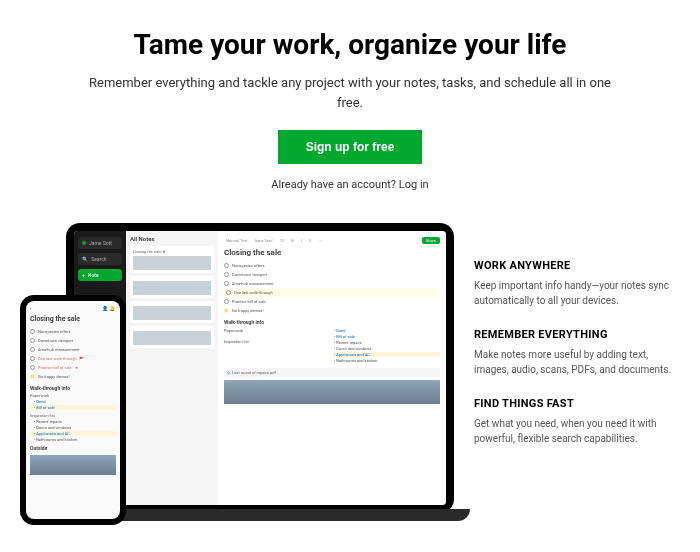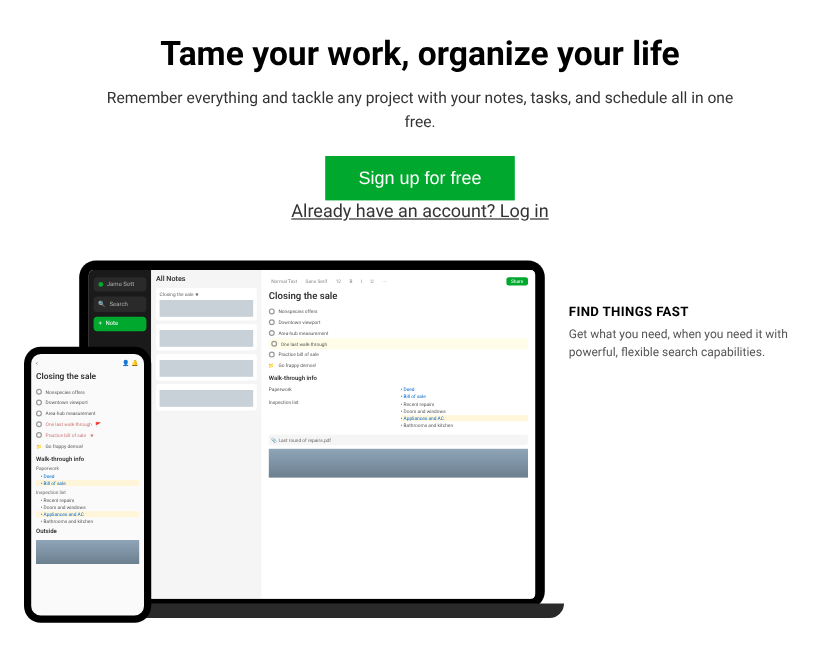--- a/index.html
+++ b/index.html
@@ -1,21 +1,21 @@
 <!DOCTYPE html>
 <html><head>
 <meta charset="utf-8">
 <style>
 *{margin:0;padding:0;box-sizing:border-box}
 body{font-family:-apple-system,BlinkMacSystemFont,"Segoe UI",Roboto,sans-serif;color:#333;background:#fff;width:700px;height:552px;overflow:hidden}
 .hero{text-align:center;padding:28px 20px 12px}
 .hero h1{font-size:28px;font-weight:700;color:#000;margin-bottom:12px}
 .hero p{font-size:13px;color:#333;max-width:540px;margin:0 auto 18px;line-height:1.5}
-.cta-btn{background:#00a82d;color:#fff;border:none;padding:10px 28px;font-size:15px;font-weight:400;cursor:pointer}
-.login-link{display:block;margin-top:0;font-size:15px;color:#333;text-decoration:underline;cursor:pointer}
+.cta-btn{background:#00a82d;color:#fff;border:none;padding:10px 28px;font-size:12px;font-weight:700;cursor:pointer}
+.login-link{display:block;margin-top:14px;font-size:11px;color:#333;cursor:pointer}
 .content{display:flex;padding:20px 20px 0 20px;gap:24px}
 .devices{position:relative;width:430px;height:350px;flex-shrink:0}
 .laptop{position:absolute;left:46px;top:0;width:388px;height:290px;background:#000;border-radius:14px;padding:8px}
 .laptop-screen{background:#fff;width:100%;height:100%;border-radius:4px;display:flex;overflow:hidden}
 .laptop-sidebar{width:52px;background:#1a1a1a;padding:6px 4px;display:flex;flex-direction:column;gap:4px}
 .sb-item{background:#2a2a2a;border-radius:3px;padding:3px 4px;display:flex;align-items:center;gap:3px;font-size:5px;color:#aaa}
 .sb-dot{width:4px;height:4px;border-radius:50%;background:#00a82d}
 .sb-item.note{background:#00a82d;color:#fff}
 .laptop-notes{width:92px;background:#f5f5f5;padding:4px;font-size:5px}
 .ln-head{font-size:6px;font-weight:600;margin-bottom:4px;color:#333}
@@ -188,17 +188,25 @@
         <div class="ph-bullet hl">• <span>Appliances and AC</span></div>
         <div class="ph-bullet" style="color:#555">• <span>Bathrooms and kitchen</span></div>
         <div style="font-size:5px;font-weight:600;margin-top:3px">Outside</div>
         <div class="ph-img"></div>
       </div>
     </div>
   </div>
 
   <div class="features">
     <div class="feature">
+      <h3>WORK ANYWHERE</h3>
+      <p>Keep important info handy—your notes sync automatically to all your devices.</p>
+    </div>
+    <div class="feature">
+      <h3>REMEMBER EVERYTHING</h3>
+      <p>Make notes more useful by adding text, images, audio, scans, PDFs, and documents.</p>
+    </div>
+    <div class="feature">
       <h3>FIND THINGS FAST</h3>
       <p>Get what you need, when you need it with powerful, flexible search capabilities.</p>
     </div>
   </div>
 </div>
 
 </body></html>

